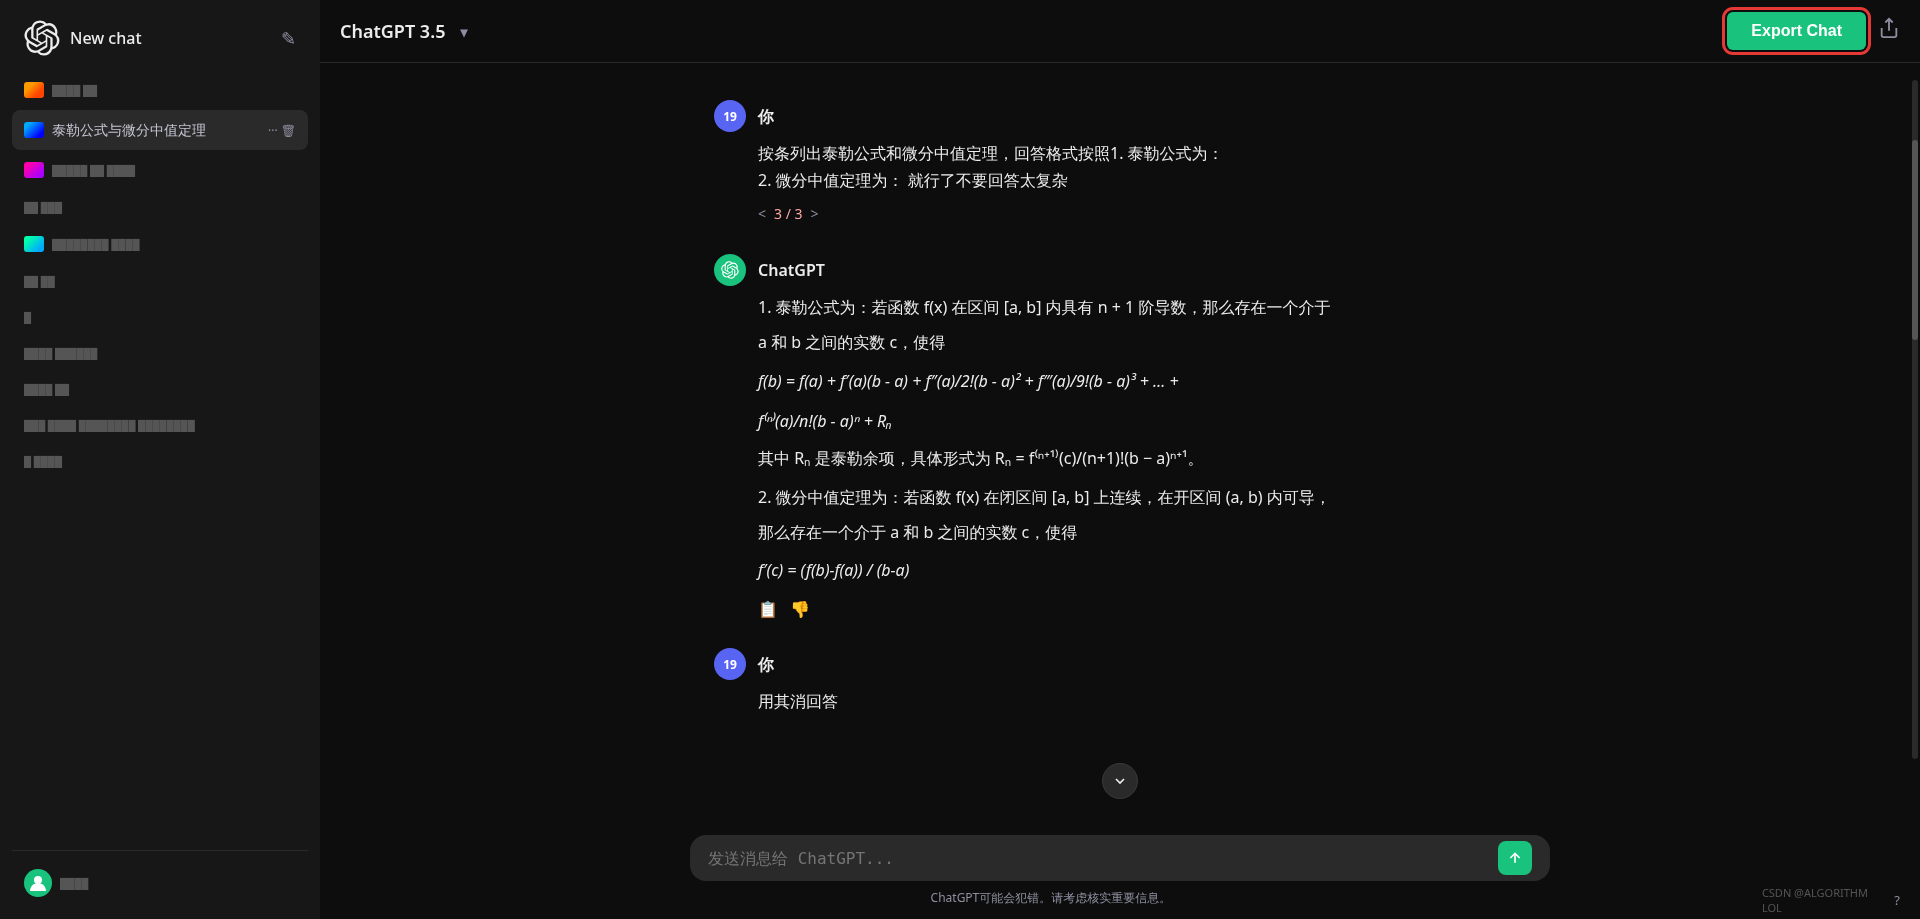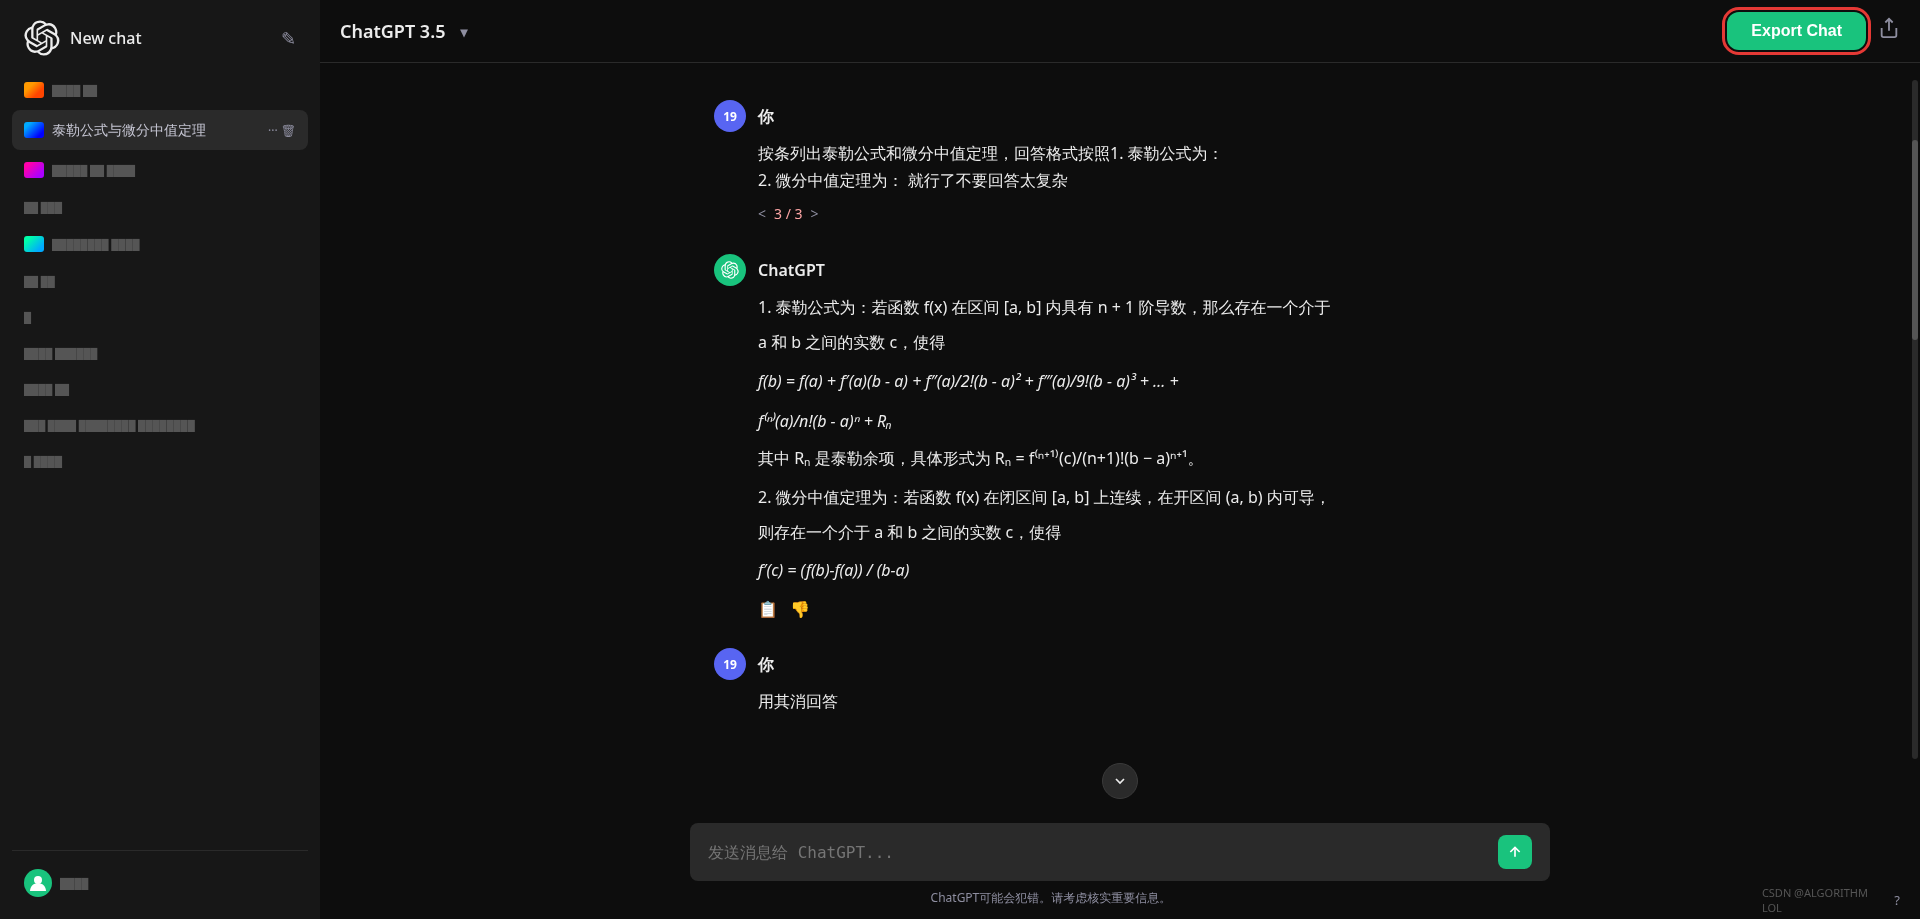--- a/index.html
+++ b/index.html
@@ -165,21 +165,21 @@
     .top-bar-actions {
       display: flex;
       align-items: center;
       gap: 12px;
     }
 
     .export-chat-btn {
       background: #19c37d;
       color: #fff;
       border: none;
-      border-radius: 12px;
+      border-radius: 6px;
       padding: 10px 24px;
       font-size: 16px;
       font-weight: 600;
       cursor: pointer;
       outline: 3px solid #e53935;
       outline-offset: 2px;
       text-align: center;
     }
 
     .share-icon {
@@ -317,24 +317,24 @@
       padding: 12px 20px 0;
       display: flex;
       flex-direction: column;
       align-items: center;
     }
 
     .input-wrapper {
       max-width: 860px;
       width: 100%;
       background: #2a2a2a;
-      border-radius: 8px;
-      display: flex;
-      align-items: center;
-      padding: 12px 18px;
+      border-radius: 16px;
+      display: flex;
+      align-items: center;
+      padding: 6px 18px;
       gap: 12px;
     }
 
     .input-field {
       flex: 1;
       background: transparent;
       border: none;
       outline: none;
       font-size: 16px;
       color: #8e8ea0;
@@ -538,21 +538,21 @@
           <div class="math-block">
             <em>f⁽ⁿ⁾(a)/n!(b − a)ⁿ + Rₙ</em>
           </div>
           <div style="margin-bottom:12px;">
             <span>其中 Rₙ 是泰勒余项，具体形式为 Rₙ = f⁽ⁿ⁺¹⁾(c)/(n+1)!(b − a)ⁿ⁺¹。</span>
           </div>
           <div style="margin-bottom:8px;">
             <span>2.  微分中值定理为：若函数 f(x) 在闭区间 [a, b] 上连续，在开区间 (a, b) 内可导，</span>
           </div>
           <div style="margin-bottom:8px;">
-            <span>则存在一个介于 a 和 b 之间的实数 c，使得</span>
+            <span>那么存在一个介于 a 和 b 之间的实数 c，使得</span>
           </div>
           <div class="math-block">
             <em>f′(c) = (f(b)−f(a)) / (b−a)</em>
           </div>
         </div>
         <div class="message-actions">
           <span class="action-btn">📋</span>
           <span class="action-btn">👎</span>
         </div>
       </div>

